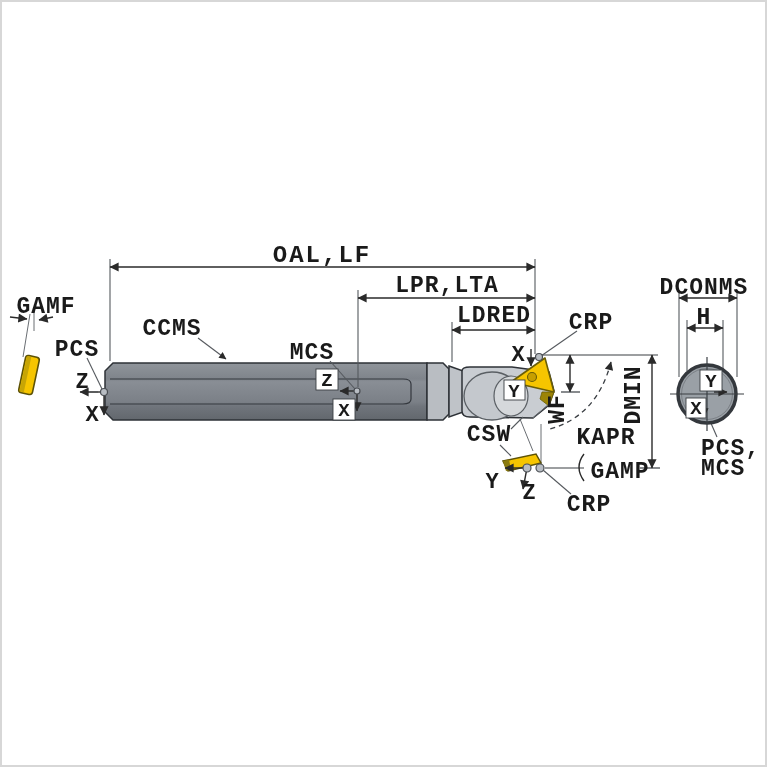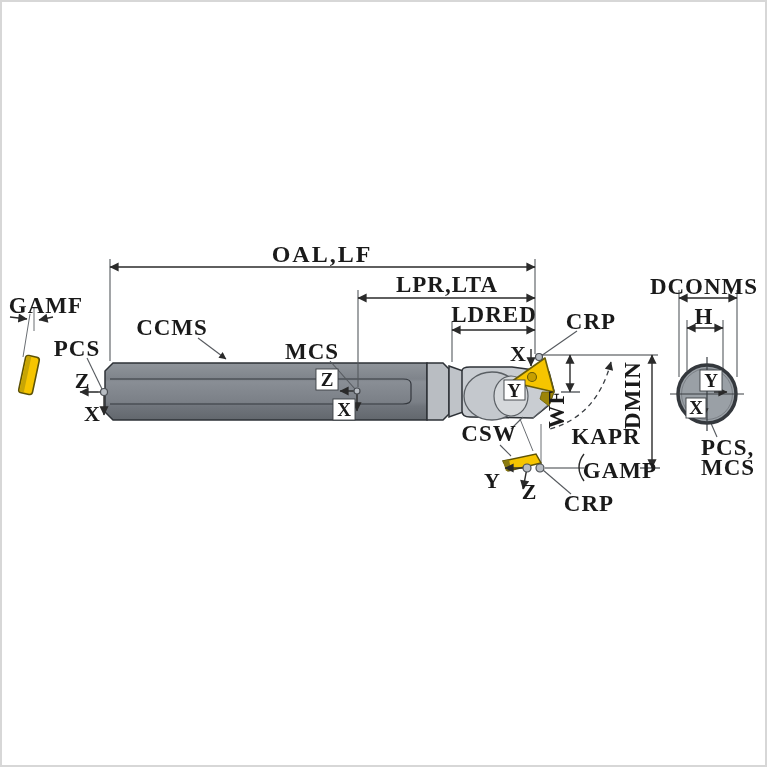--- a/index.html
+++ b/index.html
@@ -1,17 +1,17 @@
 <!DOCTYPE html>
 <html style="--background: #ffffff; --insert_yellow: #f6c500; --insert_shadow: #9c8407; --steel_dark: #7e848b; --steel_collar: #b9bdc2; --steel_light: #c9cdd2; --end_face: #9aa0a6; --outline: #2e3237; --dim_line: #2a2a2a; --text: #1a1a1a;"><head>
 <meta charset="utf-8">
 <style>
   html,body{margin:0;padding:0;background:#fff;}
   .canvas{position:relative;width:675px;height:767px;background:var(--background,#fff);
-          font-family:Liberation Serif, serif;}
+          font-family:Liberation Mono, monospace;}
   svg{display:block;}
   .dim{stroke:var(--dim_line,#2a2a2a);stroke-width:1.4;fill:none;}
   .ext{stroke:#55595e;stroke-width:1.1;fill:none;}
   .leader{stroke:#55595e;stroke-width:1.1;fill:none;}
   .ref{stroke:#3a3e43;stroke-width:1.2;fill:none;}
   .thin{stroke:#6a6e73;stroke-width:1;fill:none;}
   .axis{stroke:var(--dim_line,#2a2a2a);stroke-width:1.4;fill:none;}
   .cl{stroke:#9aa0a6;stroke-width:1;stroke-dasharray:10 4 2 4;fill:none;}
   .lbl{font-weight:bold;font-size:23px;letter-spacing:1px;fill:var(--text,#1a1a1a);}
   .lbl-big{font-weight:bold;font-size:24px;letter-spacing:2px;fill:var(--text,#1a1a1a);}

